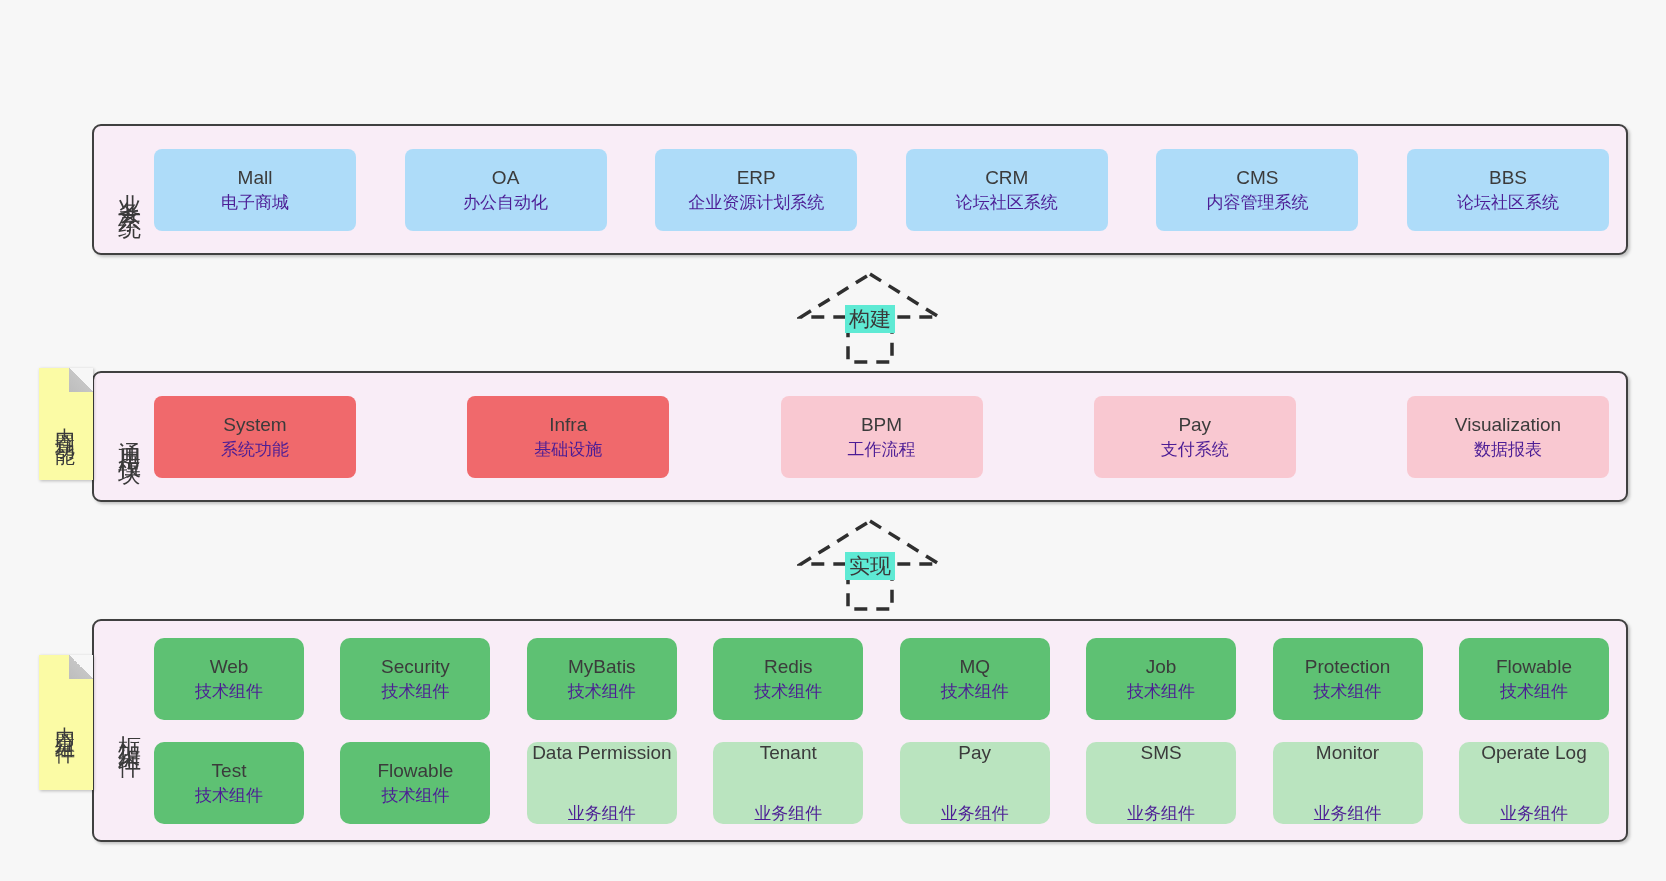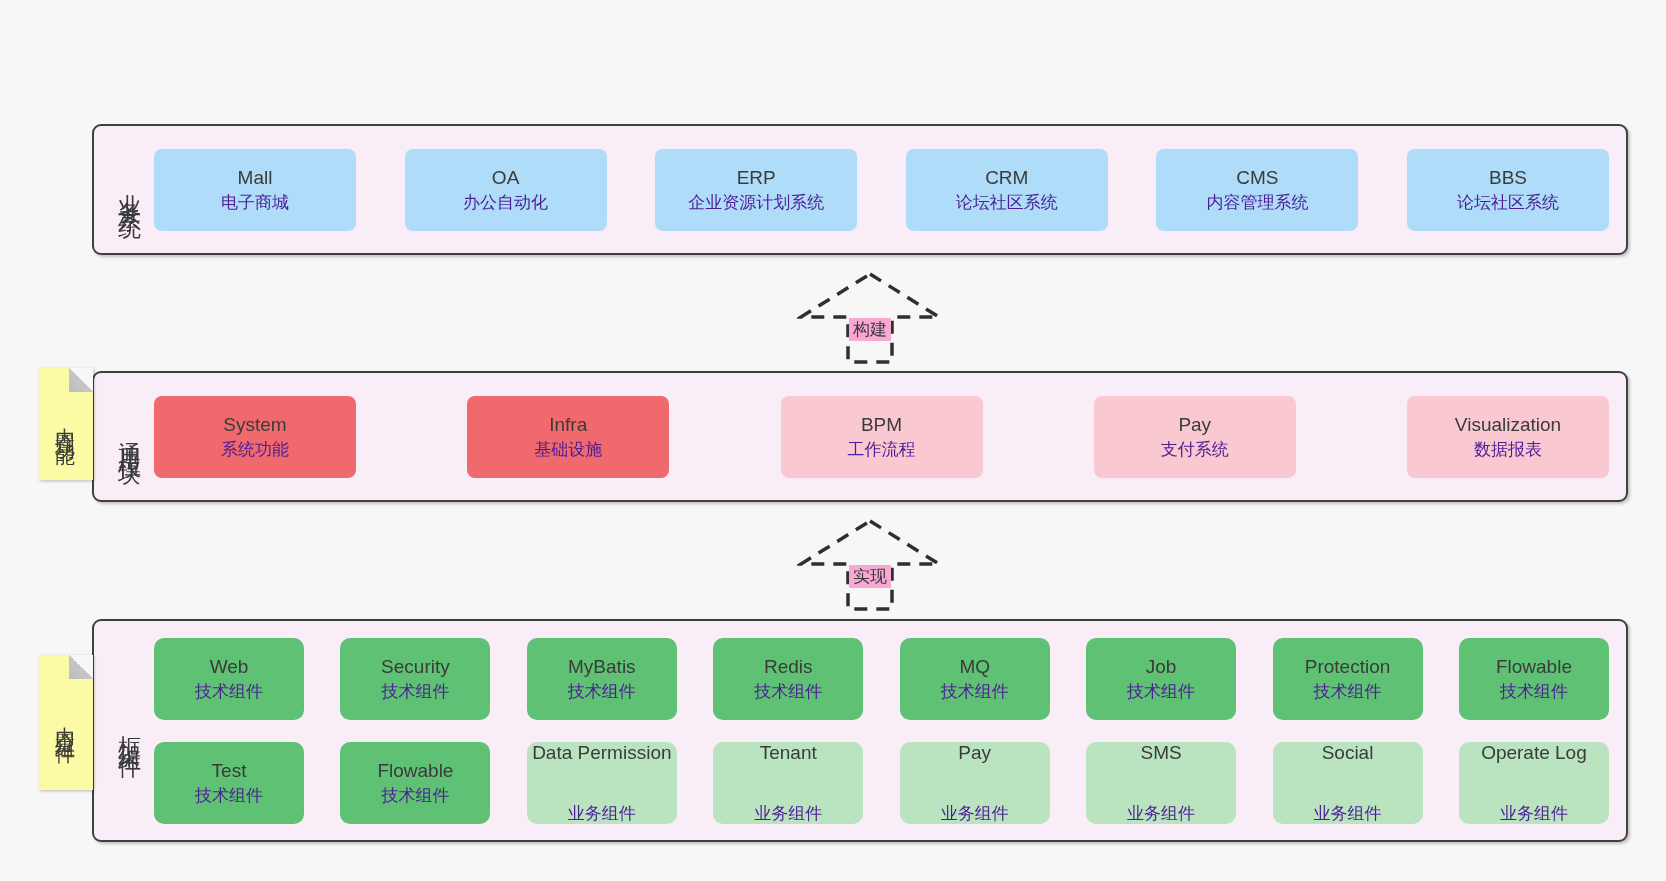--- a/index.html
+++ b/index.html
@@ -51,22 +51,22 @@
   .sticky-text { writing-mode:vertical-rl; text-orientation:upright;
                  font-size:20px; letter-spacing:6px; color:#3a3a3a; }
   .sticky-fold { position:absolute; top:0; right:0; width:24px; height:24px;
                  background:linear-gradient(225deg,#f7f7f7 0%,#f7f7f7 50%,#c6c6c6 50%,#bdbdbd 100%); }
 
   
   .up-arrow { position:absolute; left:797px; width:146px; height:96px; z-index:2; }
   .arrow-1 { top:270px; }
   .arrow-2 { top:517px; }
   .up-arrow svg { position:absolute; inset:0; }
-  .arrow-label { position:absolute; left:50%; top:48px; transform:translateX(-50%);
-                 background:#f9a8d4; padding:0 4px; font-size:17px; color:#3a3a3a;
+  .arrow-label { position:absolute; left:50%; top:35px; transform:translateX(-50%);
+                 background:#5eead4; padding:0 4px; font-size:21px; color:#3a3a3a;
                  white-space:nowrap; }
 </style>
 </head>
 <body>
 
 <div class="canvas">
 
   <div class="band band-business">
     <div class="band-label">业务系统</div>
     <div class="band-row">
@@ -203,21 +203,21 @@
         </div>
         <div class="box box--green-light">
           <div class="box-name">Pay</div>
           <div class="box-desc">业务组件</div>
         </div>
         <div class="box box--green-light">
           <div class="box-name">SMS</div>
           <div class="box-desc">业务组件</div>
         </div>
         <div class="box box--green-light">
-          <div class="box-name">Social</div>
+          <div class="box-name">Monitor</div>
           <div class="box-desc">业务组件</div>
         </div>
         <div class="box box--green-light">
           <div class="box-name">Operate Log</div>
           <div class="box-desc">业务组件</div>
         </div>
       </div>
     </div>
   </div>
 

